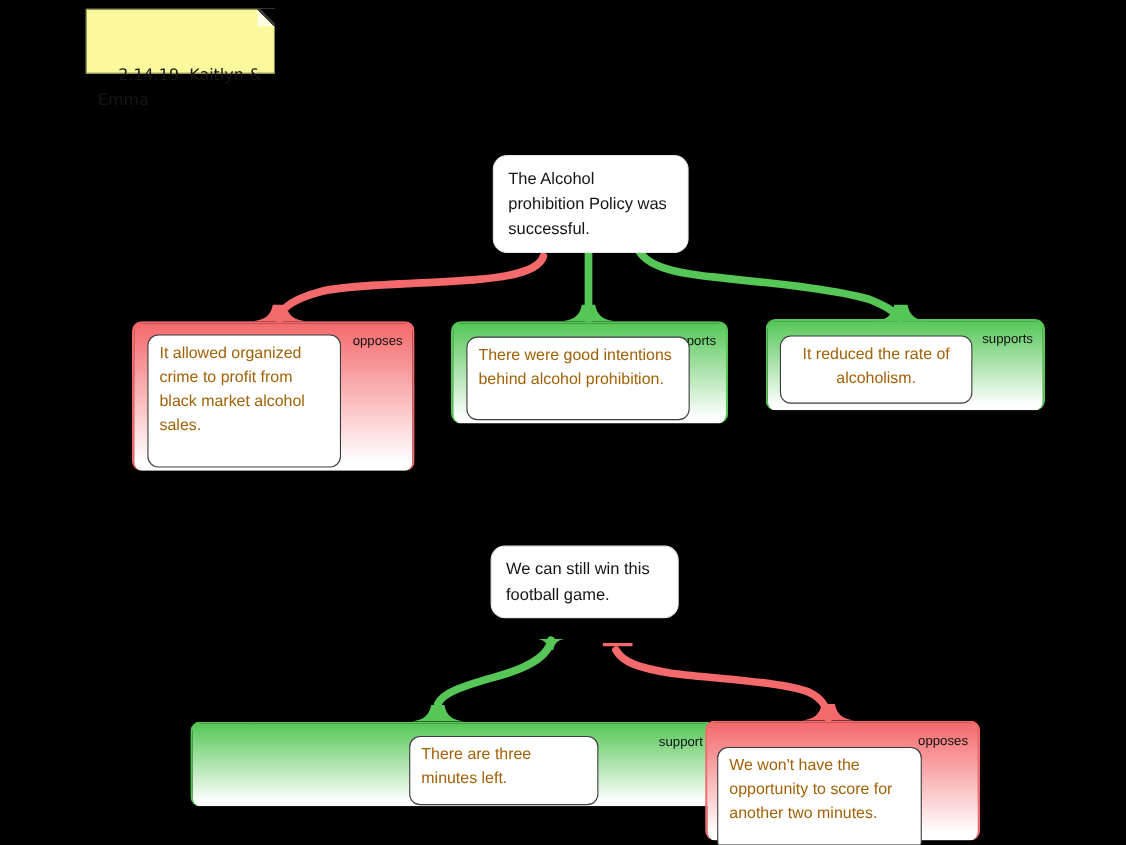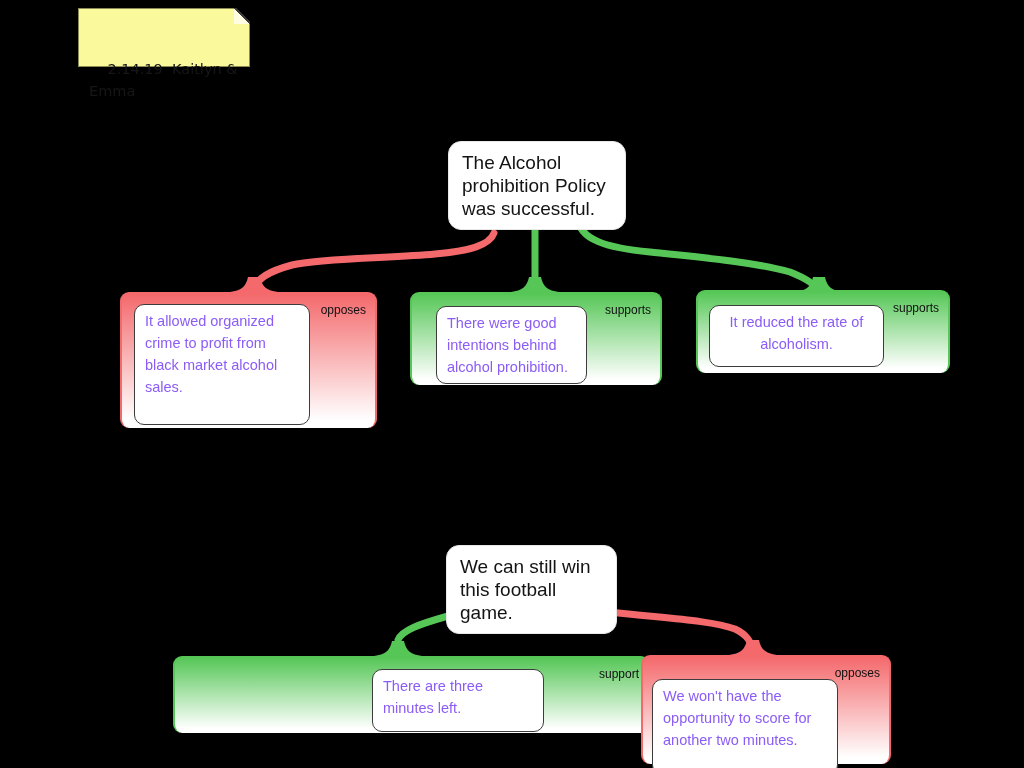--- a/index.html
+++ b/index.html
@@ -9,38 +9,38 @@
   
   #note{position:absolute;left:78px;top:8px;width:172px;height:59px;box-sizing:border-box;
         background:var(--note);border:1px solid #8b8b55;padding:5px 10px;
         font-family:"DejaVu Sans",sans-serif;font-size:14.5px;line-height:22px;
         white-space:pre-wrap;color:#161616;}
   #note .fold{position:absolute;top:-1px;right:-1px;width:16px;height:16px;
         background:linear-gradient(225deg,#000 0 42%,#3a3a3a 42% 52%,#fffde2 52% 100%);}
 
   
   .claim{position:absolute;background:#fff;border:1px solid #e8e8e8;border-radius:13px;
-         box-sizing:border-box;padding:9px 13px;font-size:19px;line-height:23px;color:#141414;}
+         box-sizing:border-box;padding:9px 13px;font-size:15px;line-height:23px;color:#141414;}
   #claim1{left:448px;top:141px;width:178px;min-height:77px;}
-  #claim2{left:446px;top:545px;width:171px;min-height:64px;}
+  #claim2{left:446px;top:496px;width:171px;min-height:64px;}
 
   
   .group{position:absolute;border-radius:9px;box-sizing:border-box;border-bottom:none;}
   .group.green{background:linear-gradient(to bottom,var(--green) 0%,#fff 94%);
                border:2px solid var(--green);border-bottom:none;}
   .group.red{background:linear-gradient(to bottom,var(--red) 0%,#fff 94%);
              border:2px solid var(--red);border-bottom:none;}
   .tag{position:absolute;top:9px;right:9px;font-size:12px;color:#101010;text-align:right;}
   .stmt{position:absolute;background:#fff;border:1.5px solid #3c3c3c;border-radius:10px;
-        box-sizing:border-box;padding:5px 10px;font-size:14.5px;line-height:22px;color:#8b5cf6;}
+        box-sizing:border-box;padding:5px 10px;font-size:14.5px;line-height:22px;color:#a16207;}
 
   #g1{left:120px;top:292px;width:257px;height:136px;}
   #g1 .stmt{left:12px;top:10px;width:176px;min-height:121px;}
   #g2{left:410px;top:292px;width:252px;height:93px;}
-  #g2 .stmt{left:24px;top:12px;width:151px;min-height:76px;}
+  #g2 .stmt{left:12px;top:12px;width:203px;min-height:76px;}
   #g3{left:696px;top:290px;width:254px;height:83px;}
   #g3 .stmt{left:11px;top:13px;width:175px;min-height:62px;text-align:center;}
   #g4{left:173px;top:656px;width:477px;height:77px;}
   #g4 .stmt.a{left:12px;top:11px;width:177px;min-height:63px;}
   #g4 .stmt.b{left:197px;top:11px;width:172px;min-height:63px;}
   #g5{left:641px;top:655px;width:250px;height:109px;}
   #g5 .stmt{left:9px;top:22px;width:186px;min-height:96px;}
 
   
   svg.connectors{position:absolute;left:0;top:0;pointer-events:none;}

